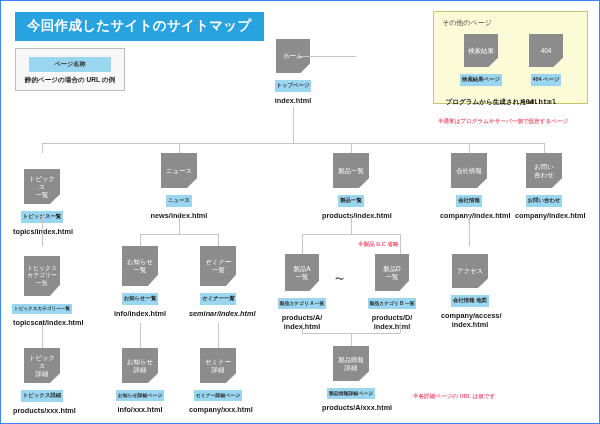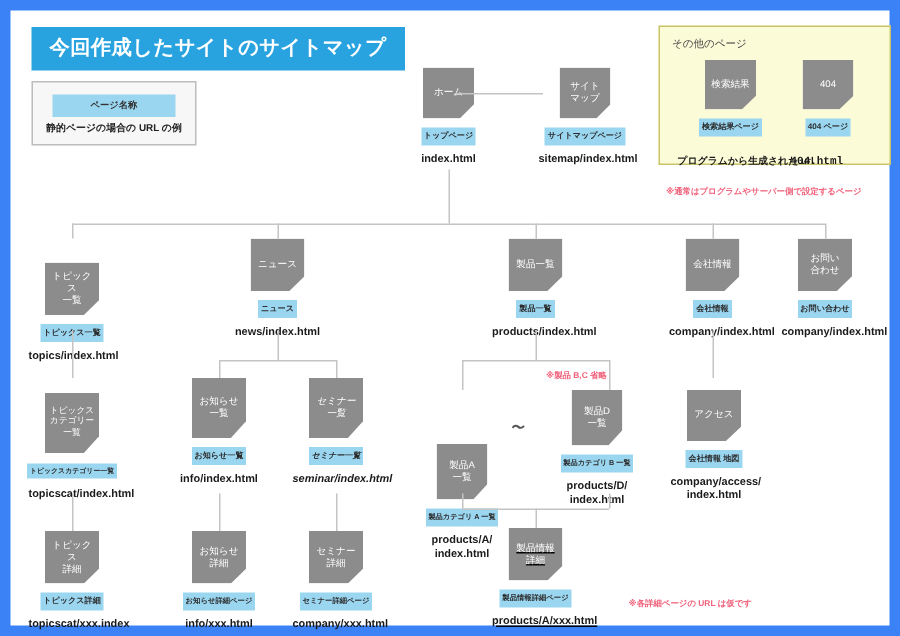--- a/index.html
+++ b/index.html
@@ -6,21 +6,21 @@
   body{
     width:600px;height:424px;
     background:#ffffff;
     font-family:"Liberation Sans","DejaVu Sans",sans-serif;
     overflow:hidden;
   }
   #canvas{
     position:relative;
     width:600px;height:424px;
     box-sizing:border-box;
-    border:7px solid #3b82f6;
+    border:1px solid #3b82f6;
     background:#fff;
   }
 
   
   .title-bar{
     position:absolute;left:14px;top:11px;
     background:#29a3e0;
     color:#fff;
     font-size:13.5px;font-weight:bold;
     padding:5px 12px 6px 12px;
@@ -139,26 +139,20 @@
   <span class="url" style="position:absolute;left:434px;top:93px;width:112px;text-align:center;font-size:6.6px;">プログラムから生成された url</span>
   <span class="url" style="position:absolute;left:520px;top:93px;width:60px;text-align:left;font-family:Liberation Mono, monospace;">404.html</span>
   <span class="note-red" style="left:437px;top:117px;">※通常はプログラムやサーバー側で設定するページ</span>
 
   <div class="node" style="left:263px;top:38px;width:58px;">
     <div class="doc" style="width:34px;height:34px;white-space:pre-line;">ホーム</div>
     <div class="cap">トップページ</div>
     <span class="url">index.html</span>
   </div>
 
-  <div class="node" style="left:352px;top:38px;width:62px;">
-    <div class="doc" style="width:34px;height:34px;white-space:pre-line;">サイト
-マップ</div>
-    <div class="cap">サイトマップページ</div>
-    <span class="url">sitemap/index.html</span>
-  </div>
 
   <div class="ln hl" style="left:297px;top:55px;width:58px;"></div>
 
   <div class="ln vl" style="left:292px;top:106px;height:36px;"></div>
   <div class="ln hl" style="left:41px;top:142px;width:502px;"></div>
   <div class="ln vl" style="left:41px;top:142px;height:10px;"></div>
   <div class="ln vl" style="left:178px;top:142px;height:10px;"></div>
   <div class="ln vl" style="left:350px;top:142px;height:10px;"></div>
   <div class="ln vl" style="left:468px;top:142px;height:10px;"></div>
   <div class="ln vl" style="left:543px;top:142px;height:10px;"></div>
@@ -225,21 +219,21 @@
     <span class="url">info/index.html</span>
   </div>
 
   <div class="node" style="left:188px;top:245px;width:58px;font-style:italic;">
     <div class="doc" style="width:36px;height:40px;white-space:pre-line;">セミナー
 一覧</div>
     <div class="cap">セミナー一覧</div>
     <span class="url">seminar/index.html</span>
   </div>
 
-  <div class="node" style="left:274px;top:253px;width:54px;margin-top:36px;">
+  <div class="node" style="left:274px;top:253px;width:54px;">
     <div class="doc" style="width:34px;height:37px;white-space:pre-line;">製品A
 一覧</div>
     <div class="cap" style="font-size:4.8px;margin-left:-4px;margin-right:-4px;">製品カテゴリ A 一覧</div>
     <span class="url">products/A/
 index.html</span>
   </div>
 
   <span class="tilde" style="left:334px;top:272px;">〜</span>
 
   <div class="node" style="left:364px;top:253px;width:54px;">
@@ -263,38 +257,38 @@
 
   <div class="ln vl" style="left:301px;top:322px;height:10px;"></div>
   <div class="ln vl" style="left:399px;top:322px;height:10px;"></div>
   <div class="ln hl" style="left:301px;top:332px;width:98px;"></div>
   <div class="ln vl" style="left:350px;top:332px;height:13px;"></div>
 
   <div class="node" style="left:12px;top:347px;width:58px;">
     <div class="doc" style="width:36px;height:35px;white-space:pre-line;">トピックス
 詳細</div>
     <div class="cap">トピックス詳細</div>
-    <span class="url">topicscat/xxx.index</span>
+    <span class="url">products/xxx.html</span>
   </div>
 
   <div class="node" style="left:110px;top:347px;width:58px;">
     <div class="doc" style="width:36px;height:35px;white-space:pre-line;">お知らせ
 詳細</div>
     <div class="cap" style="font-size:4.9px;margin-left:-3px;margin-right:-3px;">お知らせ詳細ページ</div>
     <span class="url">info/xxx.html</span>
   </div>
 
   <div class="node" style="left:188px;top:347px;width:58px;">
     <div class="doc" style="width:36px;height:35px;white-space:pre-line;">セミナー
 詳細</div>
     <div class="cap" style="font-size:4.9px;margin-left:-3px;margin-right:-3px;">セミナー詳細ページ</div>
     <span class="url">company/xxx.html</span>
   </div>
 
-  <div class="node" style="left:321px;top:345px;width:58px;text-decoration:underline;">
+  <div class="node" style="left:321px;top:345px;width:58px;">
     <div class="doc" style="width:36px;height:35px;white-space:pre-line;">製品情報
 詳細</div>
     <div class="cap" style="font-size:4.9px;margin-left:-3px;margin-right:-3px;">製品情報詳細ページ</div>
     <span class="url">products/A/xxx.html</span>
   </div>
 
   <span class="note-red" style="left:412px;top:392px;">※各詳細ページの URL は仮です</span>
 
 </div>
 

